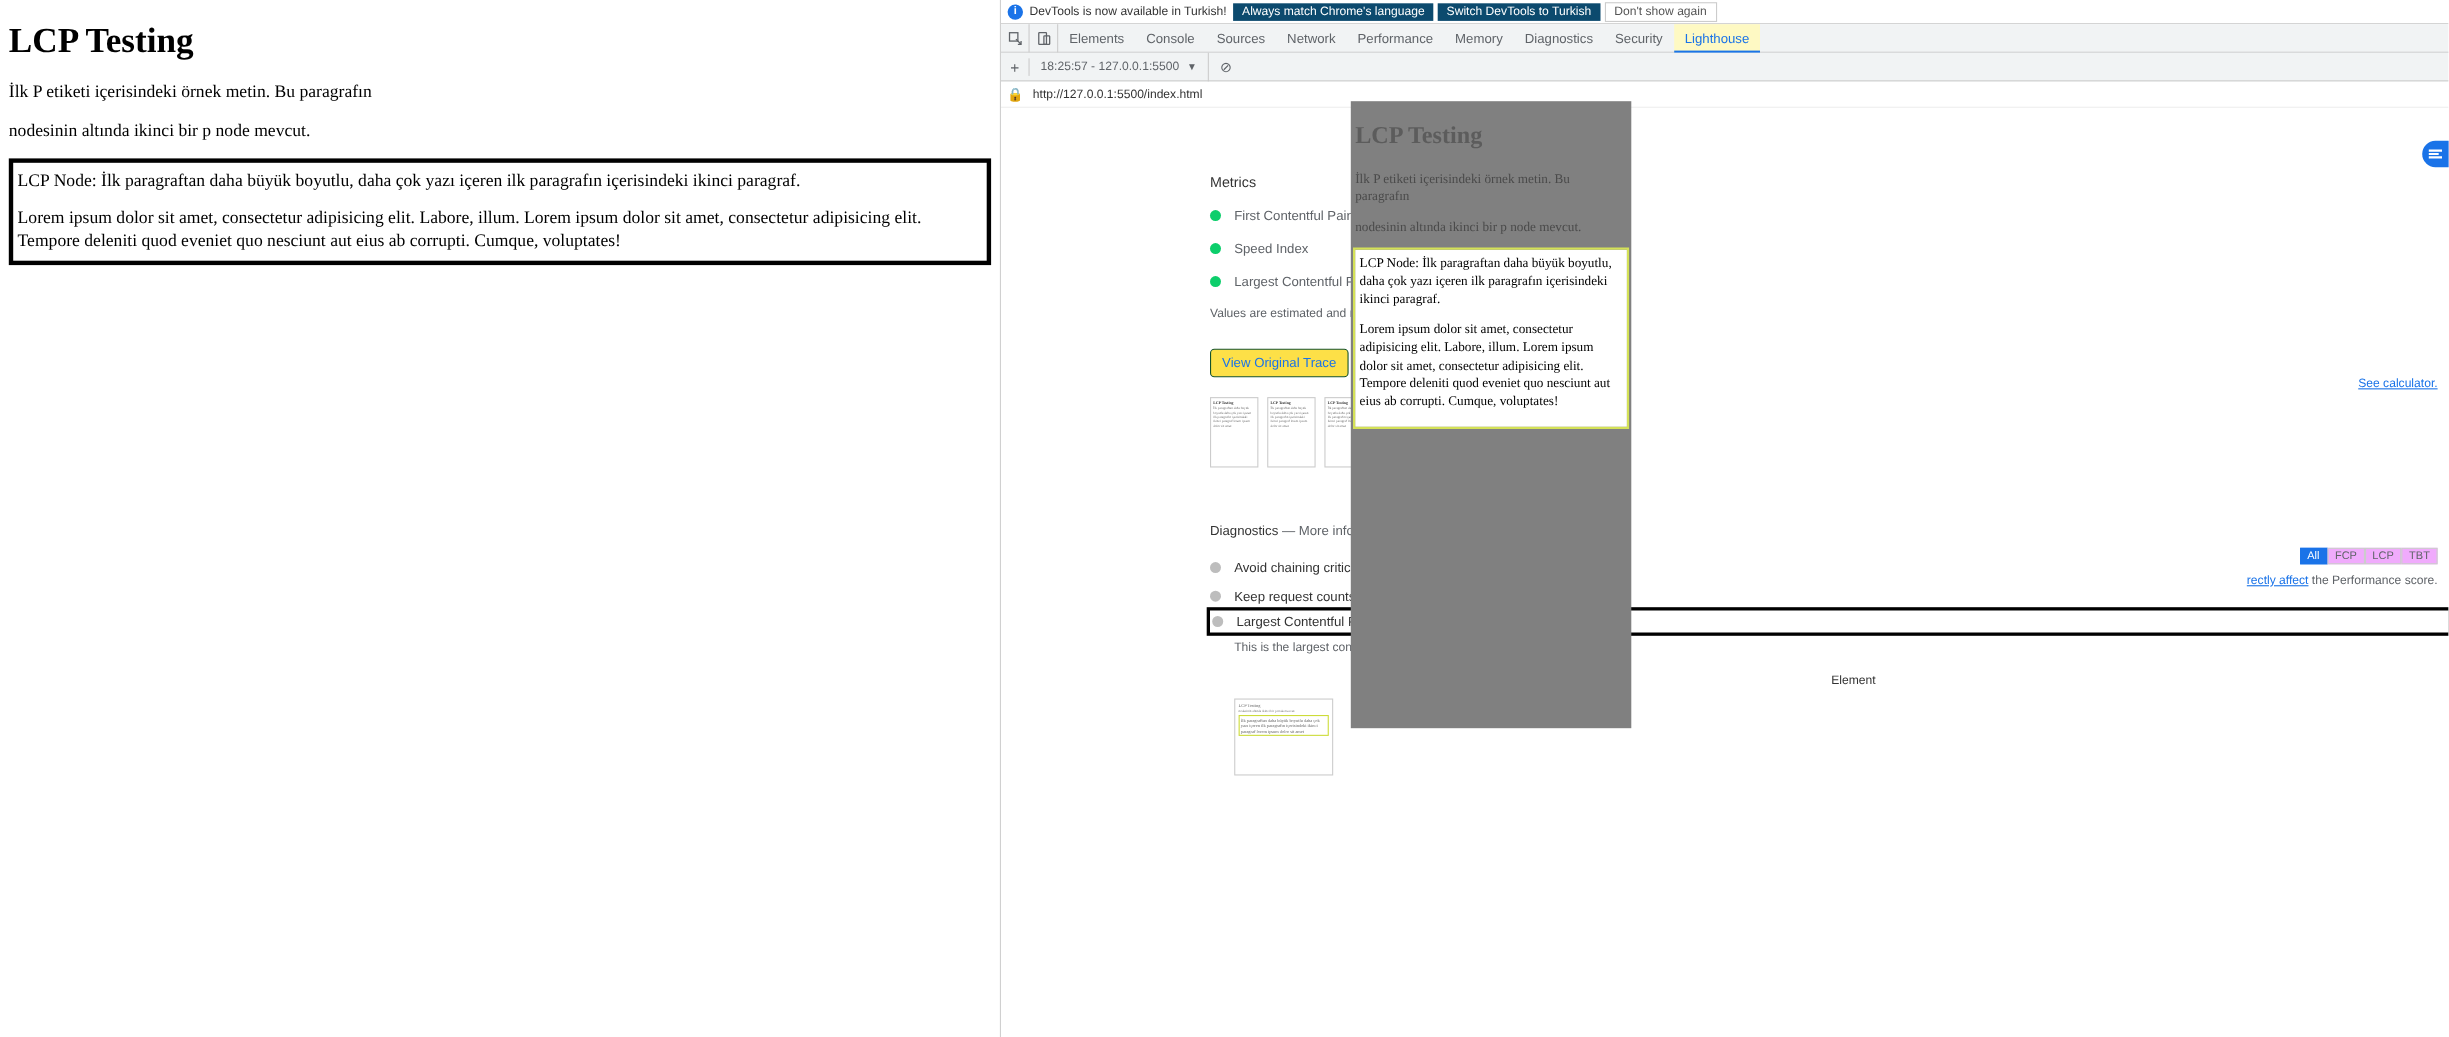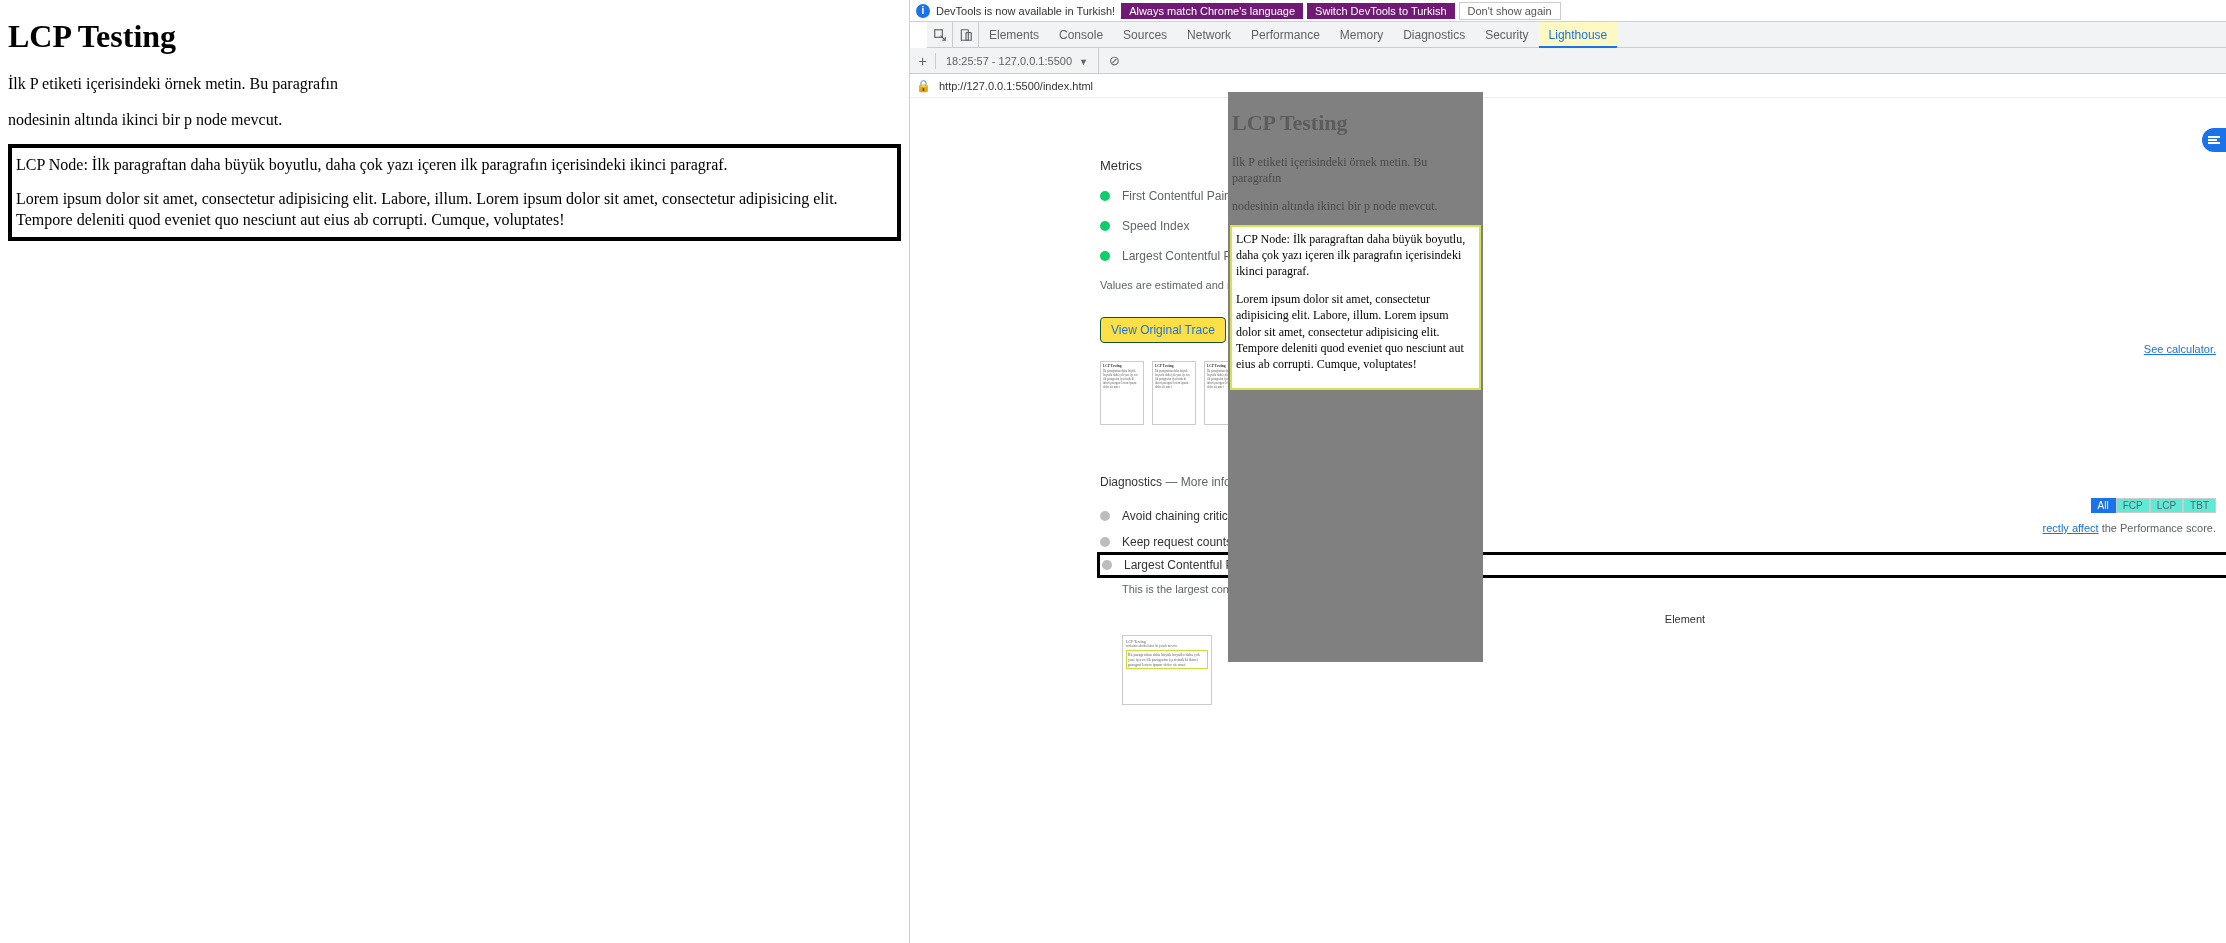--- a/index.html
+++ b/index.html
@@ -54,35 +54,34 @@
     font-size: 11px;
   }
   .infobar .info-icon {
     width: 14px; height: 14px; border-radius: 50%;
     background: #1a73e8; color: #fff;
     display: inline-flex; align-items: center; justify-content: center;
     font-weight: bold; font-size: 10px; margin: 0 6px;
   }
   .infobar .txt { margin-right: 6px; }
   .infobar .btn-blue {
-    background: #701a75; color: #fff; padding: 2px 8px;
+    background: #0c4a6e; color: #fff; padding: 2px 8px;
     border: none; cursor: pointer; font-size: 11px;
     margin-right: 4px;
   }
   .infobar .btn-plain {
     background: #fff; color: #555; padding: 2px 8px;
     border: 1px solid #ccc; cursor: pointer; font-size: 11px;
   }
 
   
   .tabstrip {
     display: flex; align-items: center; height: 26px;
     border-bottom: 1px solid #ccc; background: #f1f3f4;
     font-size: 12px;
-    margin-left: 17px;
   }
   .tabstrip .icon-box {
     width: 26px; height: 26px; display: inline-flex;
     align-items: center; justify-content: center;
     border-right: 1px solid #ccc; color: #5f6368;
     cursor: pointer;
   }
   .tabstrip .tab {
     padding: 0 10px; height: 26px; line-height: 26px;
     color: #5f6368; cursor: pointer;
@@ -153,21 +152,21 @@
     background: #fff; font-size: 3px; padding: 2px;
     font-family: "Times New Roman", serif; color: #666;
     overflow: hidden;
   }
   .thumb .t-h { font-weight: bold; font-size: 3.5px; margin-bottom: 1px; color:#333 }
   .filter-pills {
     position: absolute; right: 10px; top: 400px;
     display: flex; font-size: 10px;
   }
   .pill {
-    border: 1px solid #ccc; padding: 1px 6px; background: #5eead4;
+    border: 1px solid #ccc; padding: 1px 6px; background: #f0abfc;
     color: #5f6368; cursor: pointer;
   }
   .pill.active { background: #1a73e8; color: #fff; border-color: #1a73e8; }
   .diag-header { margin-top: 50px; font-size: 12px; }
   .diag-header .strong { color: #333; }
   .diag-list { margin-top: 14px; }
   .diag-item {
     display: flex; align-items: center; padding: 6px 0;
     font-size: 12px; color: #333;
   }

